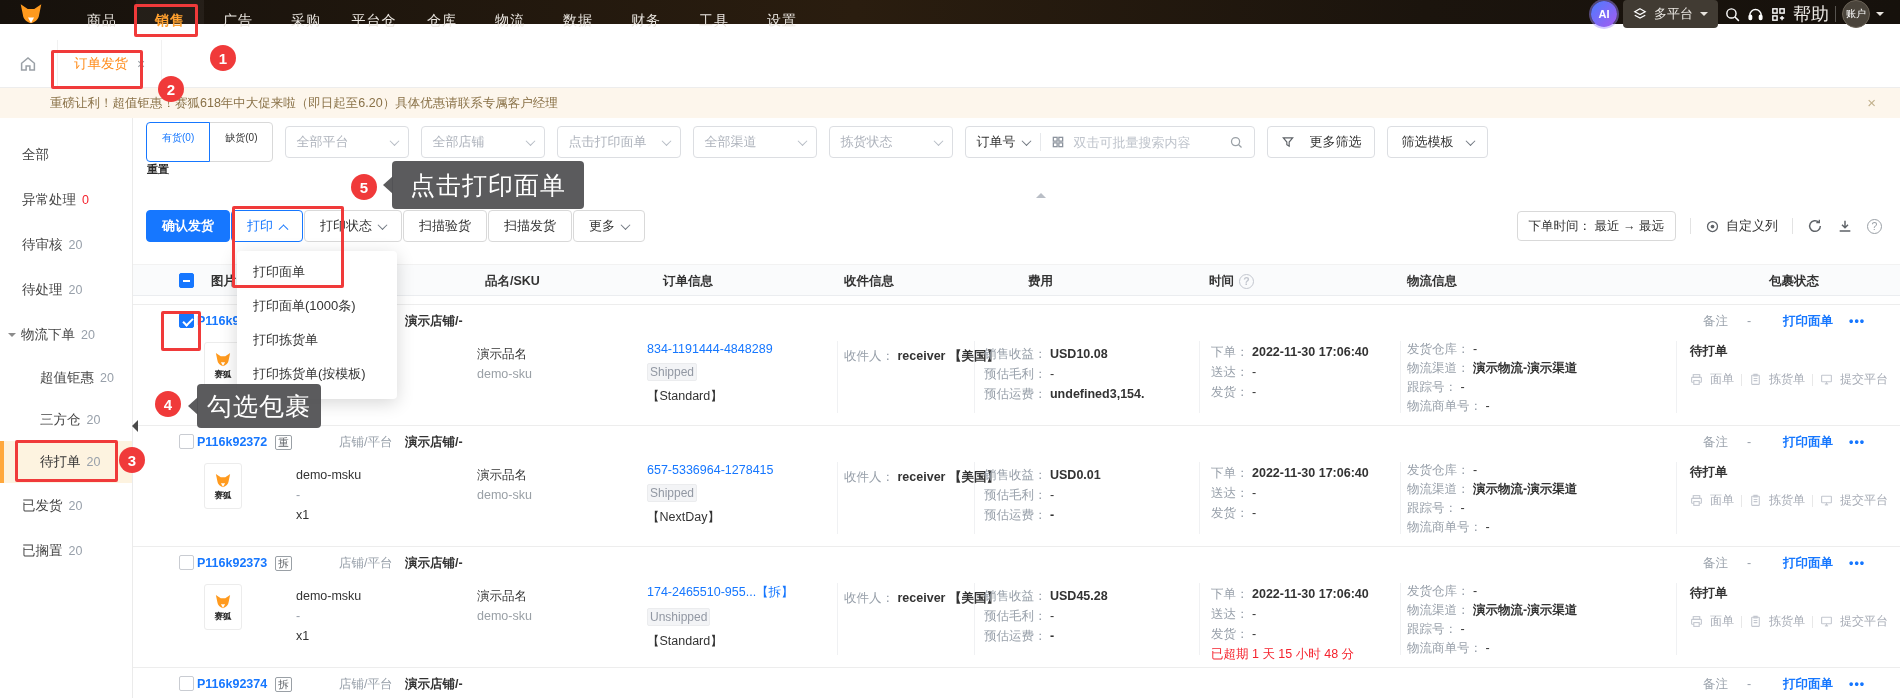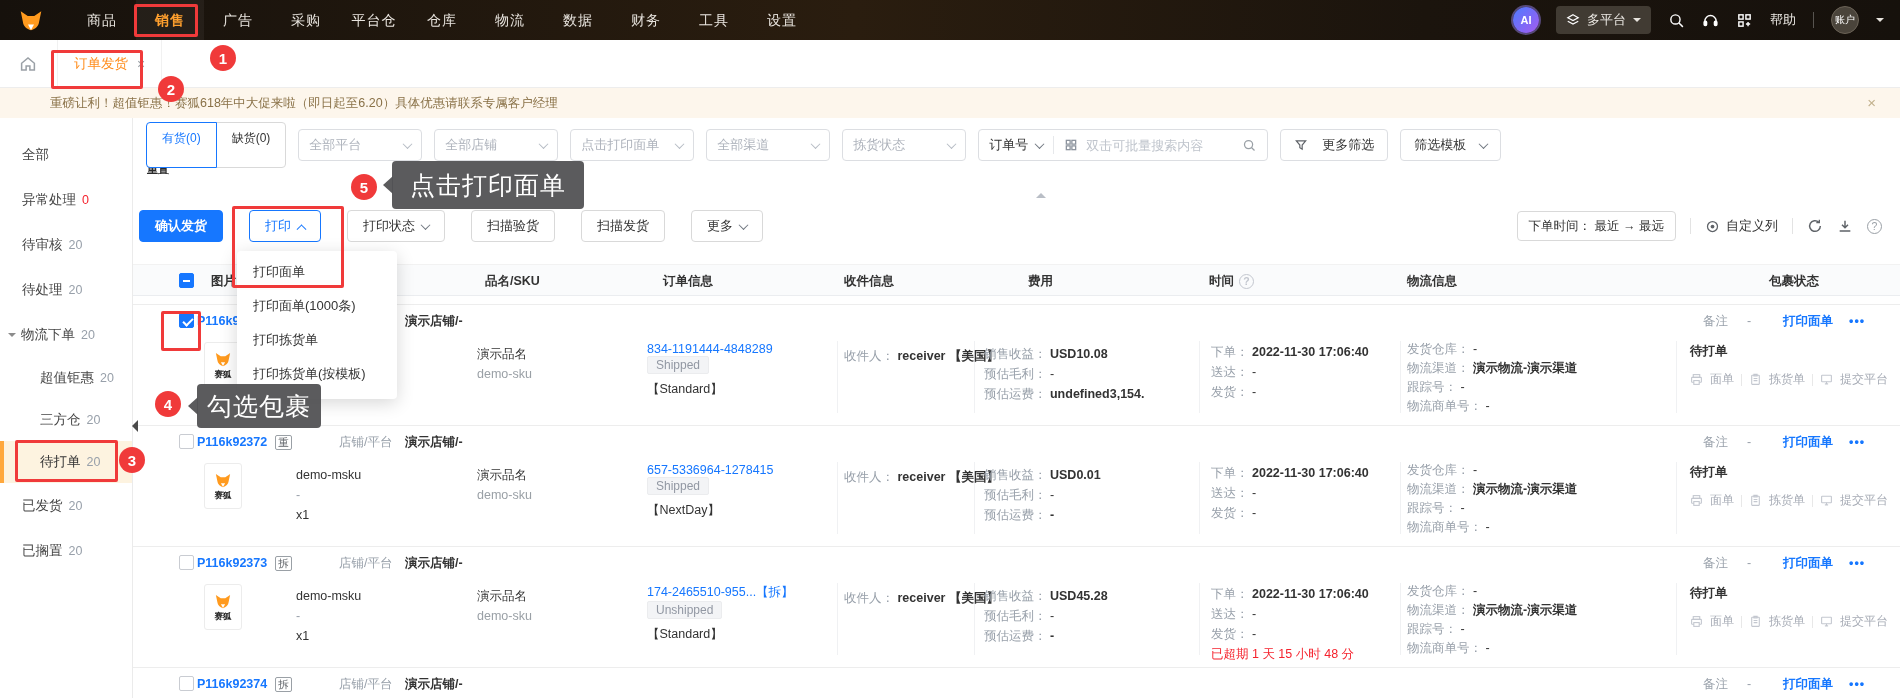--- a/index.html
+++ b/index.html
@@ -1,28 +1,28 @@
 <!DOCTYPE html>
 <html><head>
 <meta charset="utf-8">
 <style>
   *{box-sizing:border-box;margin:0;padding:0}
   html,body{width:1900px;height:698px}
   body{position:relative;overflow:hidden;background:#fff;font-family:"Liberation Sans","DejaVu Sans",sans-serif;color:#333}
   
-  .topnav{position:absolute;left:0;top:0;width:100%;height:40px;background:linear-gradient(90deg,#16110c,#2a1d0f 45%,#1b140d 75%,#16110c);display:flex;align-items:center;color:#ece9e4;z-index:10}
+  .topnav{position:absolute;left:0;top:0;width:100%;height:24px;background:linear-gradient(90deg,#16110c,#2a1d0f 45%,#1b140d 75%,#16110c);display:flex;align-items:flex-start;color:#ece9e4;z-index:10}
   .logo{margin-left:18px;display:flex;align-items:center}
   .nav-items{display:flex;margin-left:24px;height:40px}
   .nav-item{width:68px;text-align:center;font-size:14px;line-height:40px;cursor:pointer;color:#e8e4de;letter-spacing:1px}
   .nav-item.active{color:#ffa02e;font-weight:700;background:rgba(255,255,255,.05)}
-  .nav-right{margin-left:auto;display:flex;align-items:center;gap:17px;margin-right:16px}
+  .nav-right{margin-left:auto;display:flex;align-items:center;gap:6px;margin-right:16px}
   .ai-badge{width:26px;height:26px;border-radius:50%;background:linear-gradient(135deg,#4e7bff,#a45bf0);box-shadow:0 0 0 2px rgba(160,140,255,.45);display:flex;align-items:center;justify-content:center;font-size:11px;font-weight:700;color:#fff;cursor:pointer}
   .platform-pill{background:#413b33;border-radius:4px;height:28px;padding:0 10px;display:flex;gap:7px;align-items:center;font-size:13px;cursor:pointer}
   .tn-icon{display:flex;align-items:center;cursor:pointer}
-  .tn-help{font-size:13px;cursor:pointer}
+  .tn-help{font-size:18px;cursor:pointer}
   .tn-div{width:1px;height:16px;background:rgba(255,255,255,.28)}
   .avatar{width:28px;height:28px;border-radius:50%;background:#4a443b;border:1px solid #6b6357;color:#fff;font-size:10px;display:flex;align-items:center;justify-content:center;cursor:pointer}
   .caret-down{width:0;height:0;border:4px solid transparent;border-top-color:#e8e4de;margin-top:4px}
   
   .tabbar{position:absolute;left:0;top:40px;width:100%;height:48px;background:#fff;border-bottom:1px solid #ededed;display:flex;align-items:center;z-index:9}
   .home-ic{margin-left:19px;display:flex;cursor:pointer}
   .page-tab{margin-left:20px;height:48px;display:flex;align-items:center;gap:9px;padding:0 16px;border-left:1px solid #f1f1f1;border-right:1px solid #f1f1f1;font-size:13.5px;color:#ff8c1a;cursor:pointer}
   .tab-x{color:#9aa0a6;font-size:14px}
   
   .notice{position:absolute;left:0;top:88px;width:100%;height:30px;background:#fdf6ec;display:flex;align-items:center;padding-left:50px;font-size:12.5px;color:#8a7248;z-index:8}
@@ -33,38 +33,38 @@
   .side-item.child{height:42px;padding-left:40px}
   .side-item.active{background:#fdf3e0;box-shadow:inset 4px 0 0 #ffa83d;color:#333}
   .count{margin-left:6px;color:#98a0aa;font-size:12.5px}
   .count.red{color:#f5222d}
   .side-caret{width:0;height:0;border:4.5px solid transparent;border-top-color:#8c8c8c;margin:4px 5px 0 -14px}
   .side-handle{position:absolute;left:126px;top:420px;width:0;height:0;border:6px solid transparent;border-right-color:#4a4a4a;z-index:6}
   
   .main{position:absolute;left:133px;top:118px;right:0;bottom:0;background:#fff}
   .filter-row{position:absolute;top:4px;left:13px;display:flex;gap:12px;align-items:center}
   .seg{display:flex}
-  .seg-btn{height:46px;line-height:30px;padding:0 15px;border:1px solid #d9d9d9;font-size:12px;color:#333;background:#fff;cursor:pointer}
+  .seg-btn{height:40px;line-height:30px;padding:0 15px;border:1px solid #d9d9d9;font-size:10px;color:#333;background:#fff;cursor:pointer}
   .seg-btn:first-child{border-radius:4px 0 0 4px}
   .seg-btn:last-child{border-radius:0 4px 4px 0;margin-left:-1px}
   .seg-btn.on{color:#1677ff;border-color:#1677ff;position:relative;z-index:2}
   .sel{width:124px;height:32px;border:1px solid #dcdee2;border-radius:4px;display:flex;align-items:center;justify-content:space-between;padding:0 10px;font-size:13px;color:#aeb3bc;background:#fff;cursor:pointer}
   .combo{height:32px;border:1px solid #dcdee2;border-radius:4px;display:flex;align-items:center;font-size:13px;color:#333;background:#fff}
   .combo .part{padding:0 10px;display:flex;gap:8px;align-items:center;cursor:pointer}
   .combo .vdiv{width:1px;height:18px;background:#e6e8eb}
   .btn-outline{height:32px;border:1px solid #dcdee2;border-radius:4px;display:flex;align-items:center;gap:14px;padding:0 13px;font-size:13px;color:#333;background:#fff;cursor:pointer}
   .chev{width:7px;height:7px;border-right:1.5px solid #b6bcc4;border-bottom:1.5px solid #b6bcc4;transform:rotate(45deg) translate(-1px,-1px)}
   .chev.dark{border-color:#707780}
   .chev.blue{border-color:#1677ff;transform:rotate(-135deg) translate(-2px,-2px)}
   .search-inp{border:none;outline:none;width:148px;font-size:13px;color:#333;font-family:inherit}
   .search-inp::placeholder{color:#bfc4cc}
   .reset{position:absolute;top:44px;left:14px;font-size:11px;color:#2b2b2b;font-weight:700;cursor:pointer}
   .filt-collapse{position:absolute;top:70px;left:903px;width:0;height:0;border:5px solid transparent;border-bottom-color:#b9bec6;cursor:pointer}
   
-  .toolbar{position:absolute;top:92px;left:6px;display:flex;gap:26px}
+  .toolbar{position:absolute;top:92px;left:13px;display:flex;gap:1px}
   .btn{height:32px;border-radius:4px;font-size:13px;display:flex;align-items:center;gap:7px;padding:0 15px;border:1px solid #d9d9d9;background:#fff;color:#333;cursor:pointer}
   .btn.primary{background:#1677ff;border-color:#1677ff;color:#fff;font-weight:600}
   .btn.blue{color:#1677ff;border-color:#1677ff}
   .toolbar-right{position:absolute;top:92px;right:18px;height:32px;display:flex;align-items:center;gap:14px}
   .sortbox{height:30px;border:1px solid #d9d9d9;border-radius:4px;padding:0 11px;font-size:12.5px;color:#333;display:flex;align-items:center;cursor:pointer}
   .tb-div{width:1px;height:16px;background:#e3e3e3}
   .tb-ic{display:flex;align-items:center;gap:6px;font-size:13px;color:#333;cursor:pointer}
   .qmark{display:inline-flex;width:15px;height:15px;border:1.2px solid #9aa0a6;border-radius:50%;color:#9aa0a6;font-size:10.5px;align-items:center;justify-content:center}
   
   .thead{position:absolute;top:146px;left:0;right:0;height:32px;background:#fafbfc;border-top:1px solid #f2f2f2;border-bottom:1px solid #ebedf0}
@@ -90,21 +90,21 @@
   .rbody{height:80px;position:relative;font-size:12.5px}
   .cdiv{position:absolute;top:4px;height:72px;width:1px;background:#f0f1f3}
   .tile{position:absolute;left:71px;top:5px;width:38px;height:46px;border:1px solid #ececec;border-radius:3px;display:flex;flex-direction:column;align-items:center;justify-content:center;gap:1px;background:#fff}
   .tile .tile-txt{font-size:8.5px;font-weight:700;color:#222}
   .c-msku{position:absolute;left:163px;top:7px;line-height:20px}
   .c-msku .dim{color:#98a0aa}
   .c-name{position:absolute;left:344px;top:7px;line-height:20px}
   .c-name .sku{color:#9aa0a6}
   .c-order{position:absolute;left:514px;top:5px}
   .o-link{color:#1677ff;cursor:pointer}
-  .o-tag{display:inline-block;background:#f3f4f6;border:1px solid #ebecee;color:#9298a3;padding:1px 8px;border-radius:2px;font-size:12px}
+  .o-tag{display:inline-block;margin-top:7px;background:#f3f4f6;border:1px solid #ebecee;color:#9298a3;padding:1px 2px;border-radius:2px;font-size:12px}
   .o-ch{margin-top:7px;color:#333}
   .c-recv{position:absolute;left:711px;top:11px}
   .lab{color:#98a0aa}
   .val{color:#333}
   .strong{font-weight:600}
   .kv{line-height:20px}
   .c-fee{position:absolute;left:851px;top:7px}
   .c-time{position:absolute;left:1078px;top:5px}
   .c-time .overdue{color:#f5222d;line-height:20px}
   .c-logi{position:absolute;left:1274px;top:3px;line-height:19px}

